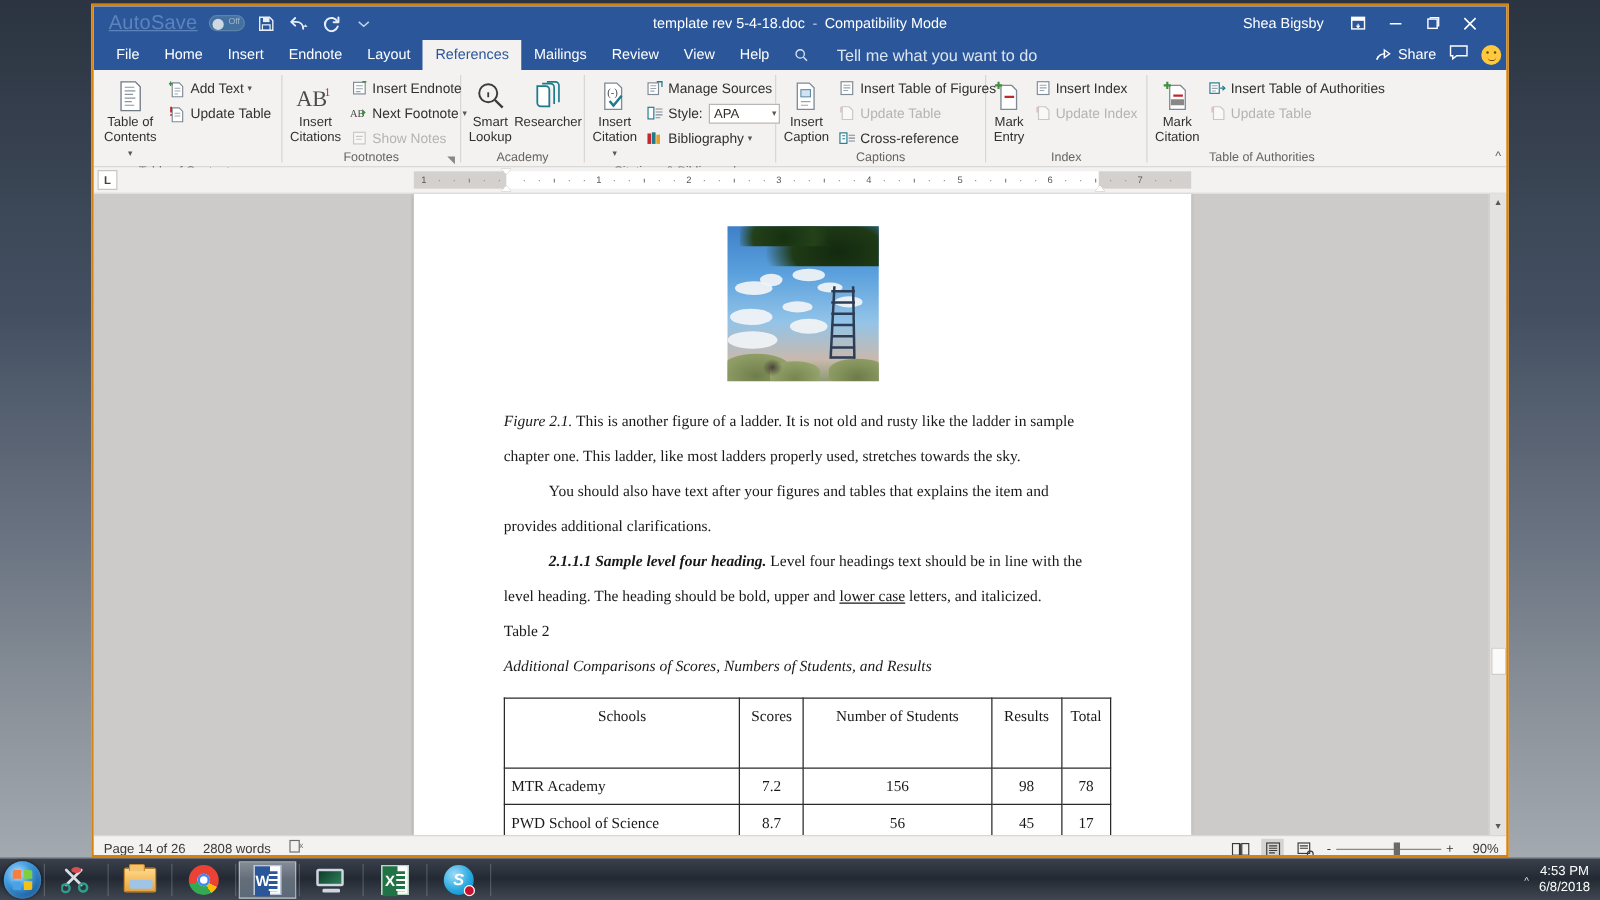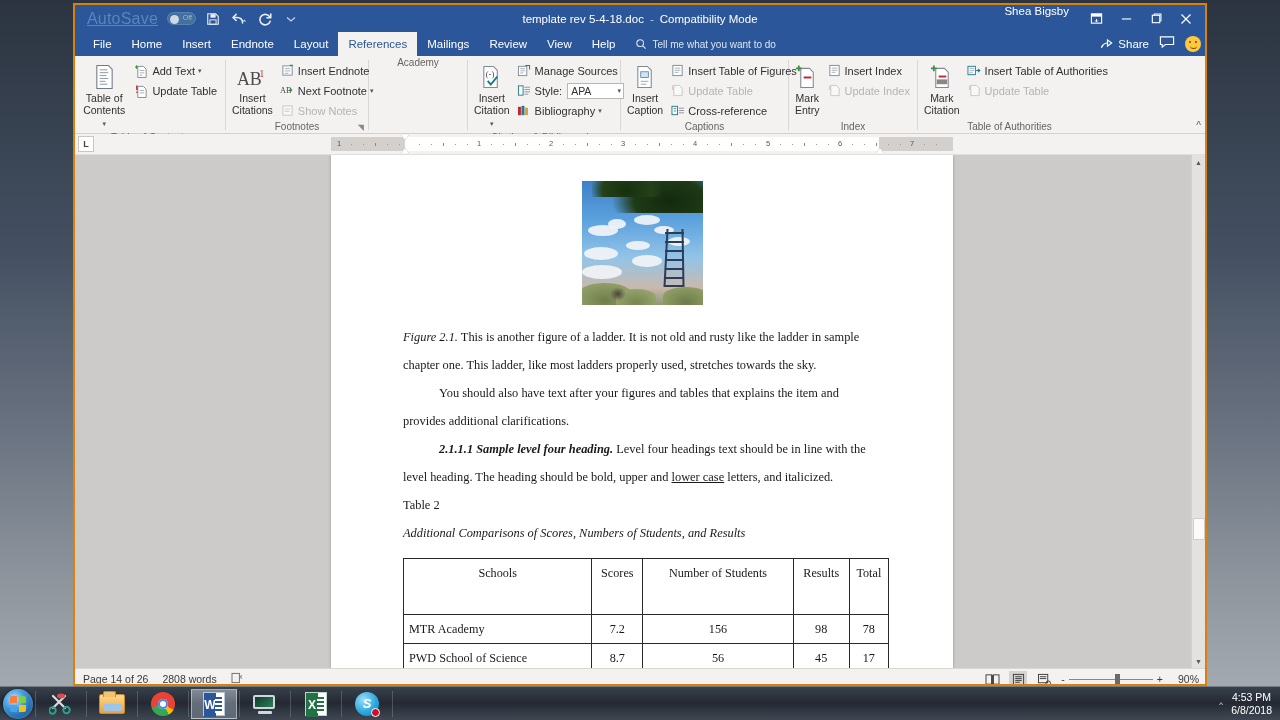--- a/index.html
+++ b/index.html
@@ -44,36 +44,36 @@
   .qat-ico { width: 17px; height: 19px; display:flex; align-items:center; justify-content:center;
              color:#e8eef5; font-size: 14px; line-height: 1; }
   .qat-ico svg { display:block; }
   .title-center {
     position:absolute; left:0; right:0; top:0; height:27px;
     display:flex; align-items:center; justify-content:center;
     font-size: 11.5px; color:#fff; pointer-events:none;
   }
   .title-center .sep { margin: 0 6px; color:#bcd0e6; }
   .title-right {
-    position:absolute; right: 4px; top:0; height:27px; display:flex; 
+    position:absolute; right: 14px; top:0; height:27px; display:flex; align-items:center;
   }
   .username { font-size: 11.5px; color:#fff; margin-right: 12px; }
   .tb-btn { width: 30px; height: 27px; display:flex; align-items:center; justify-content:center; color:#fff; }
   .tb-btn svg { display:block; }
 
   
   .tabsrow { position: relative; height: 24px; background:#2b579a; }
   .tabs { display:flex; align-items:stretch; height:24px; padding-left: 8px; }
   .tab {
     padding: 0 10px; display:flex; align-items:center; font-size: 11.5px; color:#fff;
     white-space: nowrap;
   }
   .tab.active { background:#f3f2f1; color:#2b579a; }
   .tellme {
-    display:flex; align-items:center; gap:5px; padding-left: 10px; font-size: 10px;
+    display:flex; align-items:center; gap:22px; padding-left: 10px; font-size: 13px;
     color:#dbe5f1;
   }
   .tellme svg { display:block; }
   .tabs-right { position:absolute; right: 4px; top:0; height:24px; display:flex; align-items:center; gap: 10px; }
   .share { display:flex; align-items:center; gap:4px; font-size: 11.5px; color:#fff; }
   .smiley { width:16px; height:16px; border-radius:50%; background:#ffc83d; position:relative; }
   .smiley::before { content:""; position:absolute; left:4px; top:5px; width:2px;height:2px;background:#6b4a00;border-radius:50%;
                     box-shadow: 6px 0 0 #6b4a00; }
   .smiley::after { content:""; position:absolute; left:4.5px; top:9px; width:7px; height:3px;
                    border-bottom:1.6px solid #6b4a00; border-radius:0 0 5px 5px; }
@@ -485,20 +485,43 @@
           </div>
         </div>
         <div class="grp-label">
           <span>Footnotes</span>
           <span class="dialog-launch">◥</span>
         </div>
       </div>
       <div class="grp-div"></div>
 
       <div class="grp" style="width:98px">
+        <div class="grp-body" style="gap:0">
+          <div class="bigbtn">
+            <span class="glyph">
+              <svg width="25" height="26" viewBox="0 0 26 27">
+                  <circle cx="11" cy="11" r="7.5" fill="none" stroke="#3b3b3b" stroke-width="1.6"></circle>
+                  <path d="M16.6 16.6 23 23" stroke="#3b3b3b" stroke-width="2"></path>
+                  <path d="M11 8.2v.2M11 10.2v4.2" stroke="#3b3b3b" stroke-width="1.5"></path>
+                </svg>
+            </span>
+            <span class="cap">Smart</span>
+            <span class="cap2">Lookup</span>
+          </div>
+          <div class="bigbtn" style="width:56px">
+            <span class="glyph">
+              <svg width="25" height="26" viewBox="0 0 26 27">
+                  <path d="M4 5h7a3 3 0 0 1 3 3v14H7a3 3 0 0 1-3-3z" fill="#fff" stroke="#1f7a8c" stroke-width="1.5"></path>
+                  <path d="M8 3h7a3 3 0 0 1 3 3v14" fill="none" stroke="#1f7a8c" stroke-width="1.4"></path>
+                  <path d="M12 1.5h7a3 3 0 0 1 3 3v14" fill="none" stroke="#1f7a8c" stroke-width="1.4"></path>
+                </svg>
+            </span>
+            <span class="cap">Researcher</span>
+          </div>
+        </div>
         <div class="grp-label">Academy</div>
       </div>
       <div class="grp-div"></div>
 
       <div class="grp" style="width:152px">
         <div class="grp-body">
           <div class="bigbtn">
             <span class="glyph">
               <svg width="24" height="26" viewBox="0 0 25 27">
                   <path d="M4 2.5h10l4 4v18H4z" fill="#fff" stroke="#7e8a95" stroke-width="1.1"></path>

